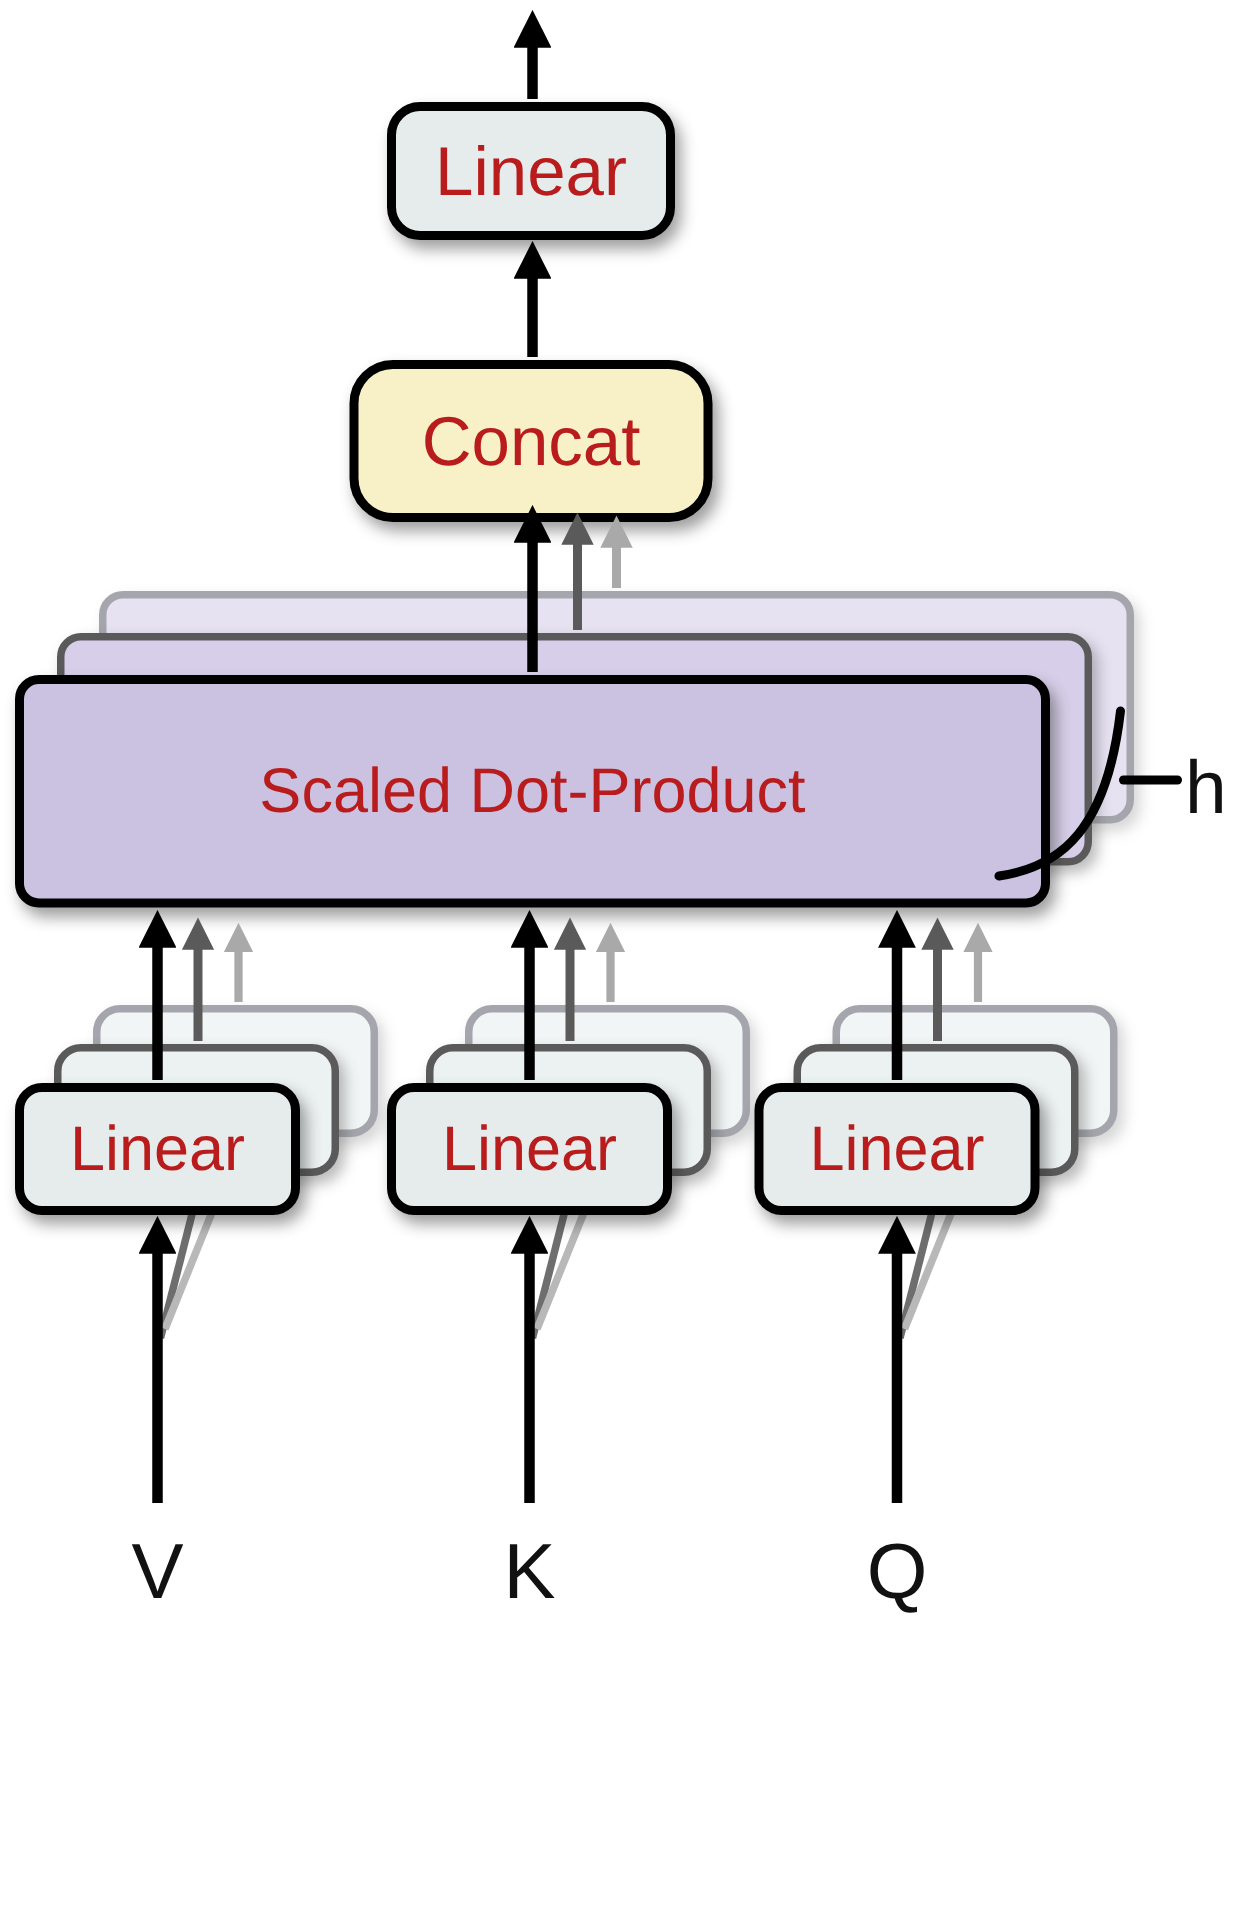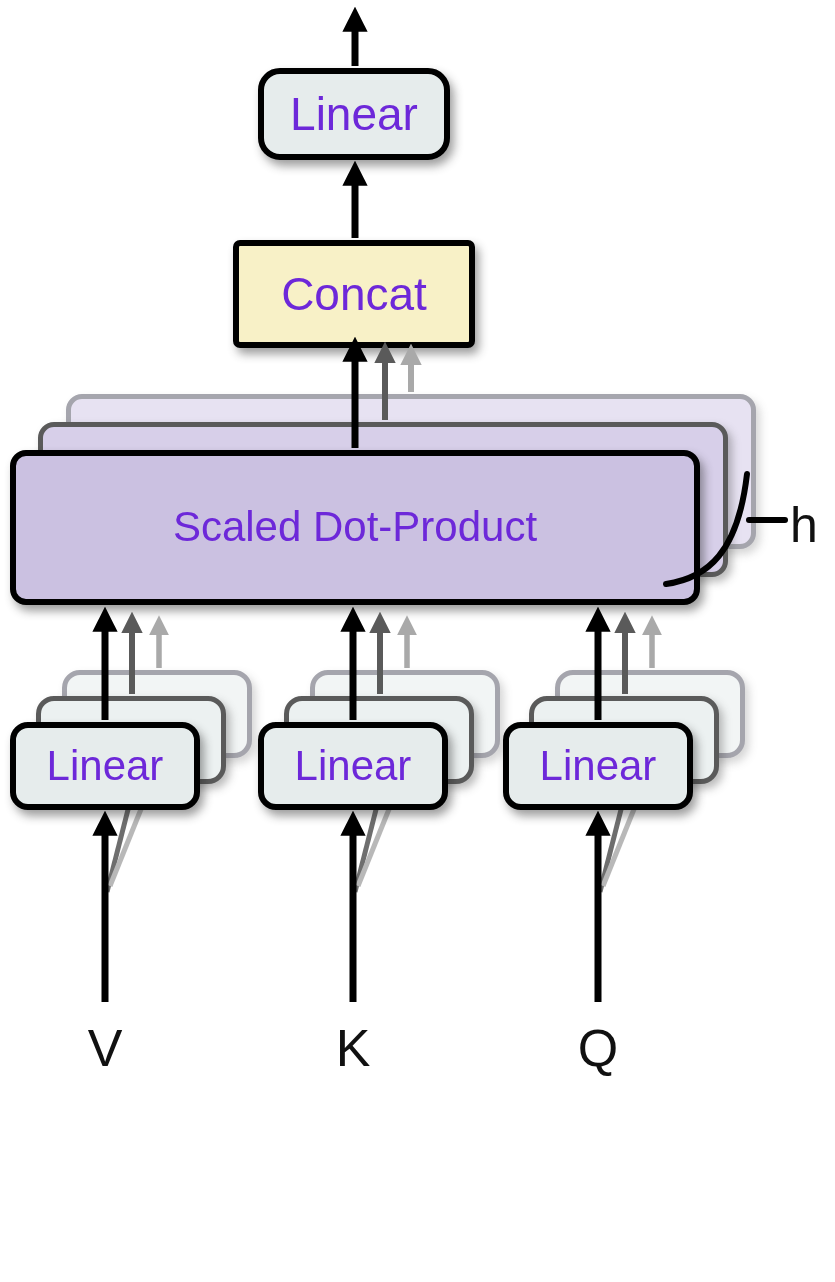--- a/index.html
+++ b/index.html
@@ -4,36 +4,36 @@
 <style>
   html,body { margin:0; padding:0; background:#ffffff; }
   .canvas {
     position:relative; width:835px; height:1282px; background:#ffffff;
     font-family:"Liberation Sans", sans-serif; overflow:hidden;
   }
   .layer { position:absolute; left:0; top:0; width:835px; height:1282px; }
   .box {
     position:absolute; box-sizing:border-box;
     display:flex; flex-direction:column; align-items:center; justify-content:center;
-    color:#6d28d9; text-align:center;
+    color:#b91c1c; text-align:center;
   }
   .front { border:6px solid #000; box-shadow:4px 6px 10px rgba(40,40,40,0.45); }
   .stack-mid  { border:5px solid #5a5a5a; box-shadow:4px 5px 9px rgba(60,60,60,0.35); }
   .stack-back { border:5px solid #a5a5ad; box-shadow:4px 5px 9px rgba(90,90,90,0.25); }
 
   .linear-fill { background:#e6ecec; }
   .linear-fill-mid { background:#ecf1f1; }
   .linear-fill-back { background:#f2f5f5; }
   .attn-fill { background:#cbc1e1; }
   .attn-fill-mid { background:#d7cfe9; }
   .attn-fill-back { background:#e7e2f2; }
   .concat-fill { background:#f8f1c7; }
 
   .linear-top { left:258px; top:68px;  width:192px; height:92px; border-radius:22px; font-size:46px; }
-  .concat-box { left:233px; top:240px; width:242px; height:108px; border-radius:7px; font-size:46px; }
+  .concat-box { left:233px; top:240px; width:242px; height:108px; border-radius:29px; font-size:46px; }
 
   .attn { width:690px; height:155px; border-radius:16px; }
   .attn-back { left:66px; top:394px; }
   .attn-mid  { left:38px; top:422px; }
   .attn-front{ left:10px; top:450px; font-size:42px; line-height:1.25; }
 
   .lin { width:190px; height:88px; border-radius:18px; font-size:42px; }
   .lin-v-back { left:62px;  top:670px; }  .lin-v-mid { left:36px;  top:696px; }  .lin-v-front { left:10px;  top:722px; }
   .lin-k-back { left:310px; top:670px; }  .lin-k-mid { left:284px; top:696px; }  .lin-k-front { left:258px; top:722px; }
   .lin-q-back { left:555px; top:670px; }  .lin-q-mid { left:529px; top:696px; }  .lin-q-front { left:503px; top:722px; }

